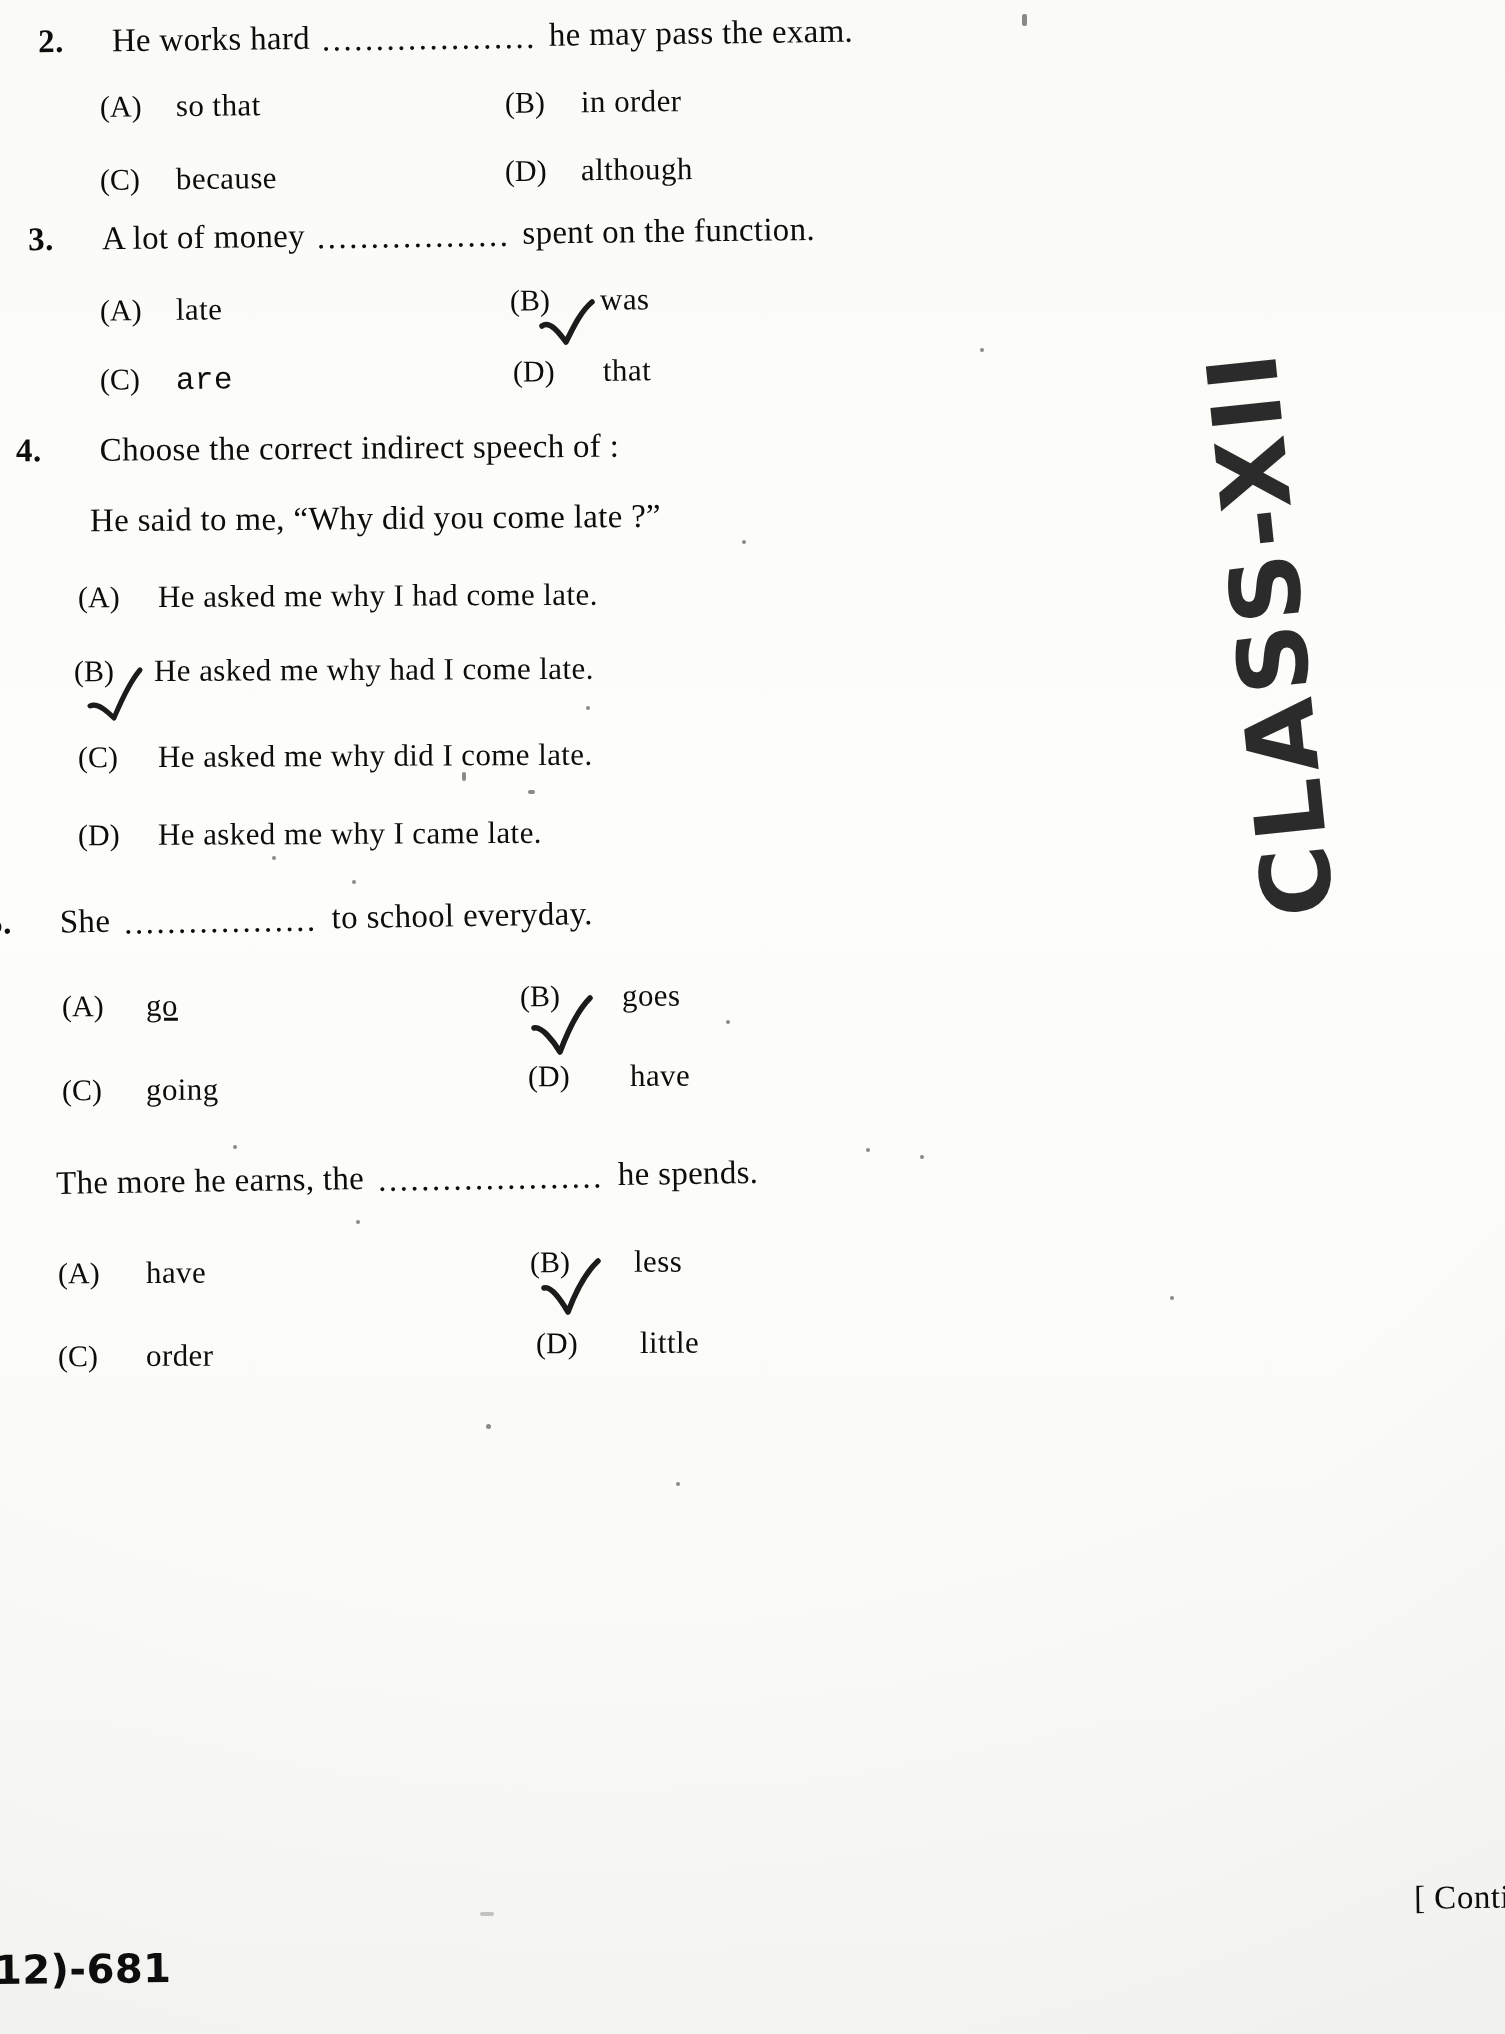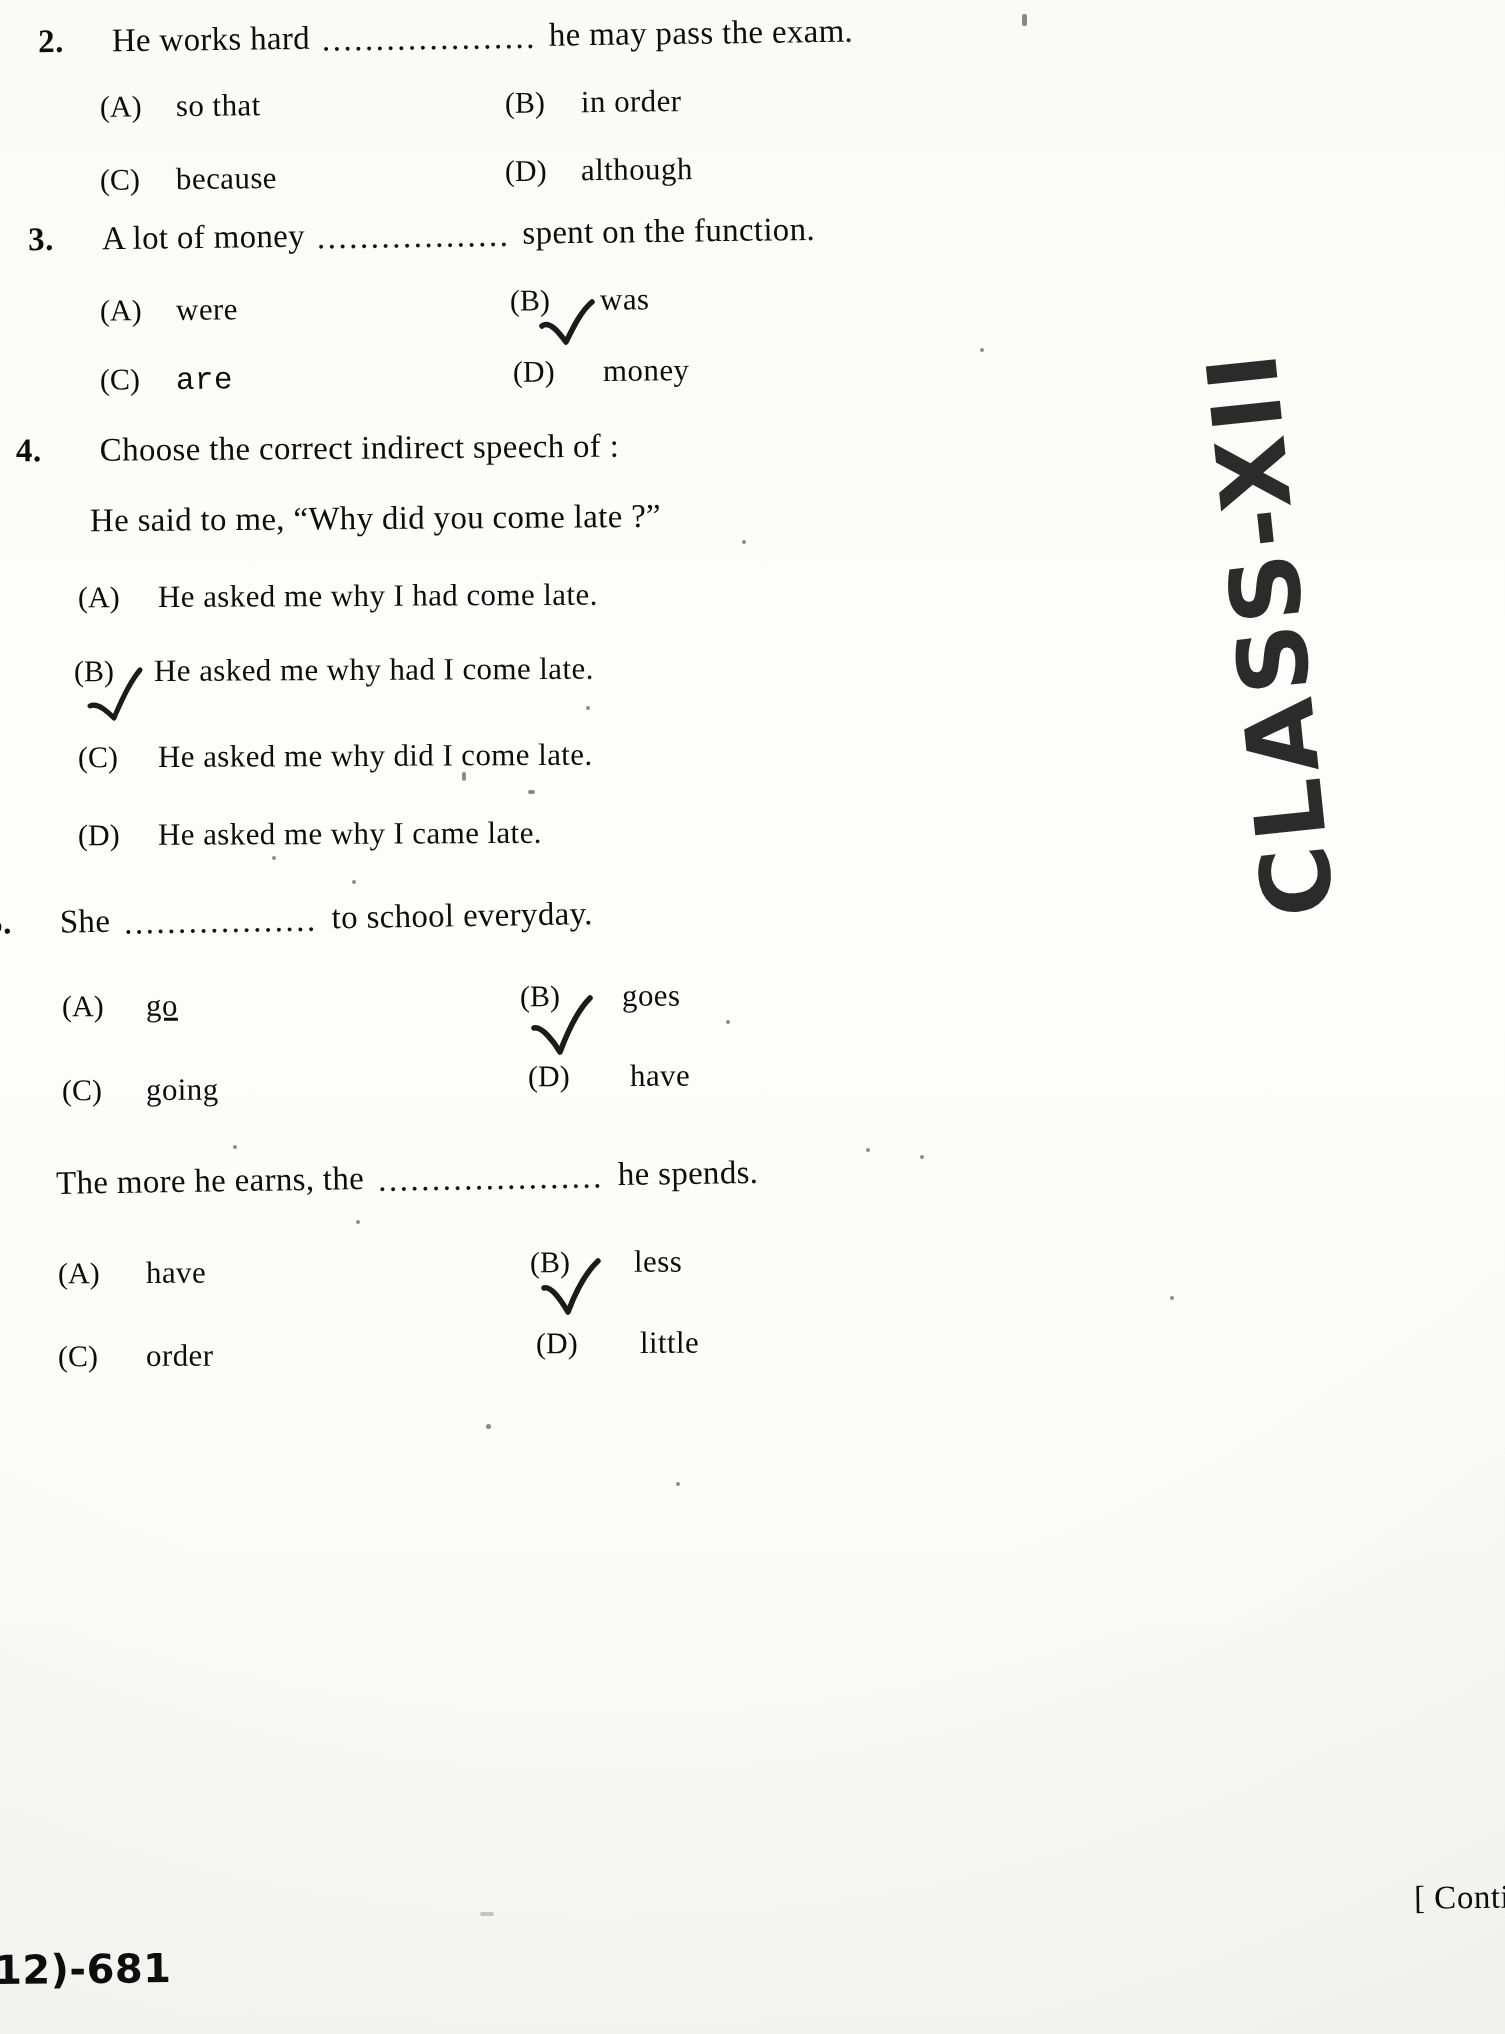--- a/index.html
+++ b/index.html
@@ -176,40 +176,40 @@
 
   <div class="qline sk1" style="left:28px; top:216px;">
     <span class="qnum">3.</span>
     <span class="qtext" style="margin-left:48px;">A lot of money</span>
     <span class="dots" style="margin-left:12px;">..................</span>
     <span class="qtext" style="margin-left:12px;">spent on the function.</span>
   </div>
 
   <div class="opt sk2" style="left:100px; top:292px;">
     <span class="optlabel">(A)</span>
-    <span class="opttext" style="margin-left:14px;">were</span>
+    <span class="opttext" style="margin-left:14px;">late</span>
   </div>
   <div class="opt sk2" style="left:510px; top:282px;">
     <span class="optlabel">(B)</span>
     <span class="opttext" style="margin-left:28px;">was</span>
   </div>
 
   <div class="tick" style="left:536px; top:296px;">
     <svg width="70" height="56" viewBox="0 0 70 56">
       <path d="M6 30 C14 24, 24 38, 30 46 C36 34, 44 16, 56 6" fill="none" stroke="#1b1b1b" stroke-width="5.5" stroke-linecap="round" stroke-linejoin="round"></path>
     </svg>
   </div>
 
   <div class="opt sk2" style="left:100px; top:362px;">
     <span class="optlabel">(C)</span>
     <span class="opttext" style="margin-left:14px;font-family:Liberation Mono, monospace;">are</span>
   </div>
   <div class="opt sk2" style="left:513px; top:353px;">
     <span class="optlabel">(D)</span>
-    <span class="opttext" style="margin-left:28px;">money</span>
+    <span class="opttext" style="margin-left:28px;">that</span>
   </div>
 
   <div class="qline sk3" style="left:16px; top:430px;">
     <span class="qnum">4.</span>
     <span class="qtext" style="margin-left:58px;">Choose the correct indirect speech of :</span>
   </div>
 
   <div class="qline sk3" style="left:90px; top:500px;">
     <span class="qtext">He said to me, “Why did you come late ?”</span>
   </div>

